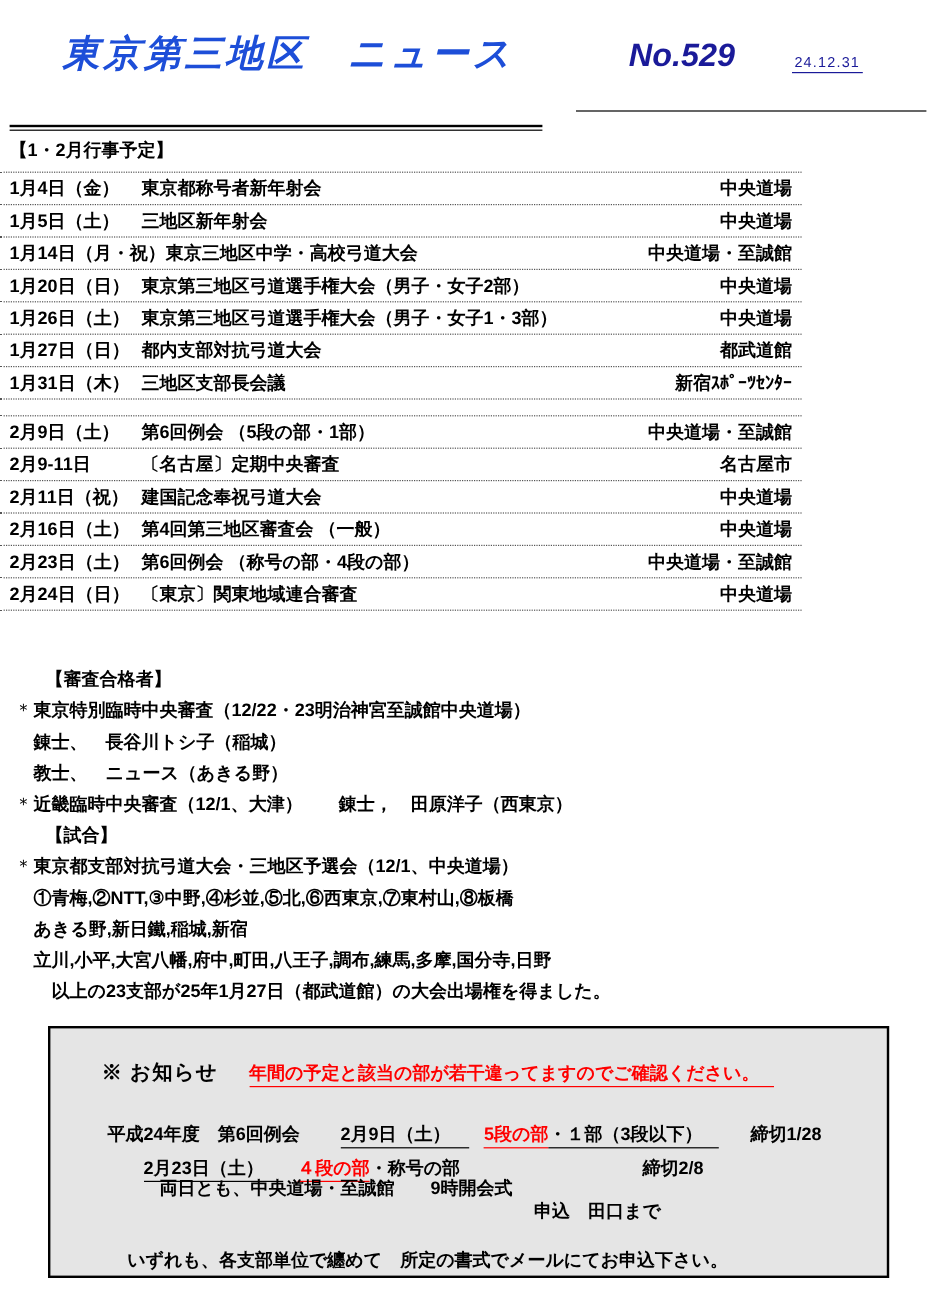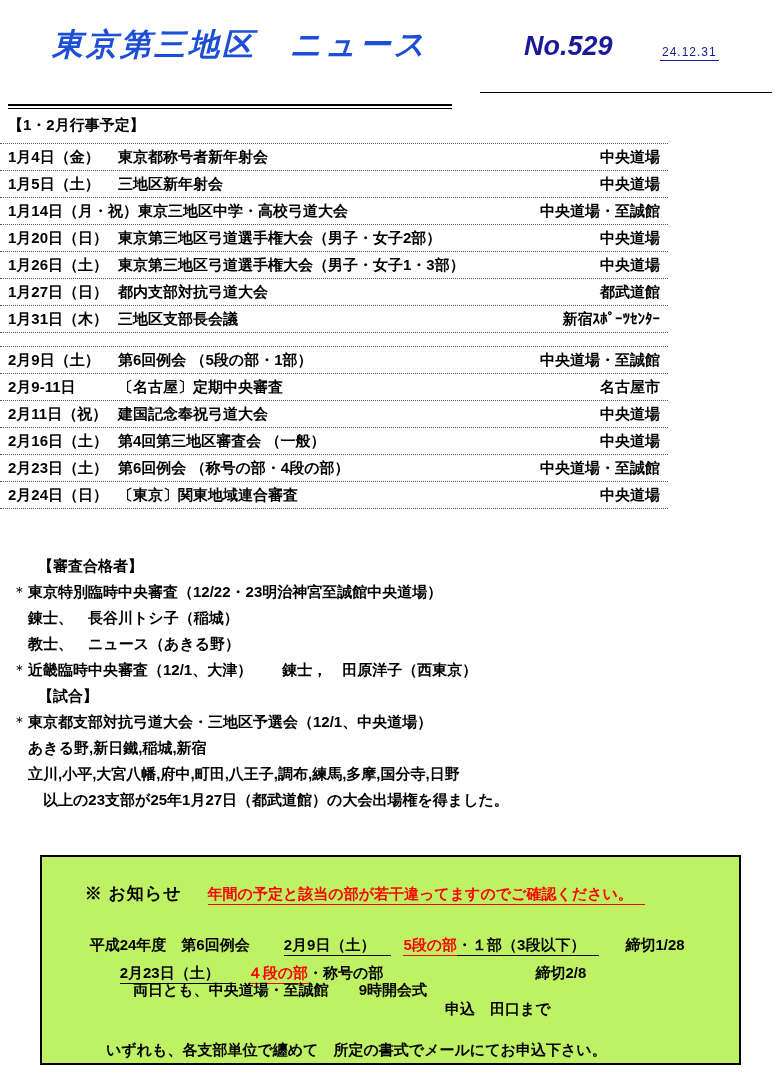--- a/index.html
+++ b/index.html
@@ -41,21 +41,21 @@
   .sch-gap { height:14px; border-bottom:1px dotted #555; }
   
   .notes { position:absolute; left:0; top:553px; width:732px; }
   .note-line { display:flex; align-items:center; height:26px; font-size:15px; font-weight:bold; white-space:pre; }
   .note-line .mk { display:inline-block; width:28px; padding-left:12px; font-weight:normal; }
   .note-line .tx { display:inline-block; }
   .note-title { padding-left:38px; }
   
   .notice-box {
     position:absolute; left:40px; top:855px; width:701px; height:210px;
-    border:2px solid #000; background:#bef264;
+    border:2px solid #000; background:#e5e5e5;
   }
   .nb-line { position:absolute; white-space:pre; font-weight:bold; font-size:15px; }
   .nb-label-line { left:26px; top:8px; }
   .nb-label { font-size:17px; letter-spacing:1px; }
   .nb-alert {
     color:#FF0000; font-size:15px; margin-left:26px;
     border-bottom:1.5px solid #FF0000; padding:0 12px 2px 0;
   }
   .u  { border-bottom:1.5px solid #000; padding-bottom:2px; }
   .ur { color:#FF0000; border-bottom:1.5px solid #FF0000; padding-bottom:2px; }
@@ -167,20 +167,24 @@
   </div>
   <div class="note-line">
     <span class="tx note-title">【試合】</span>
   </div>
   <div class="note-line">
     <span class="mk">＊</span>
     <span class="tx">東京都支部対抗弓道大会・三地区予選会（12/1、中央道場）</span>
   </div>
   <div class="note-line">
     <span class="mk"></span>
+    <span class="tx">①青梅,②NTT,③中野,④杉並,⑤北,⑥西東京,⑦東村山,⑧板橋</span>
+  </div>
+  <div class="note-line">
+    <span class="mk"></span>
     <span class="tx">あきる野,新日鐵,稲城,新宿</span>
   </div>
   <div class="note-line">
     <span class="mk"></span>
     <span class="tx">立川,小平,大宮八幡,府中,町田,八王子,調布,練馬,多摩,国分寺,日野</span>
   </div>
   <div class="note-line">
     <span class="mk"></span>
     <span class="tx">　以上の23支部が25年1月27日（都武道館）の大会出場権を得ました。</span>
   </div>

